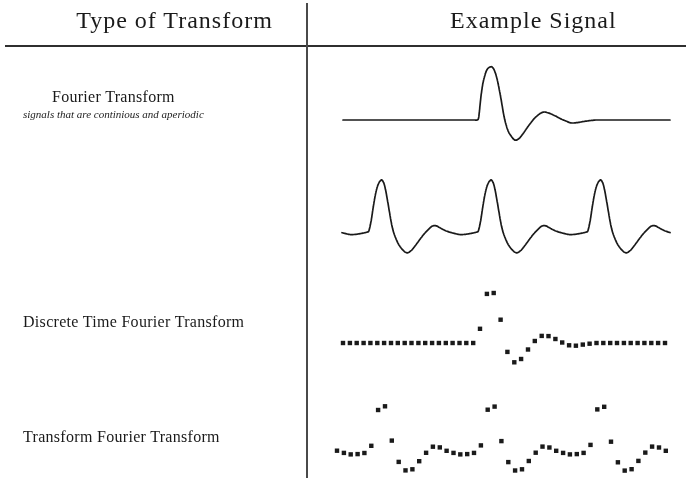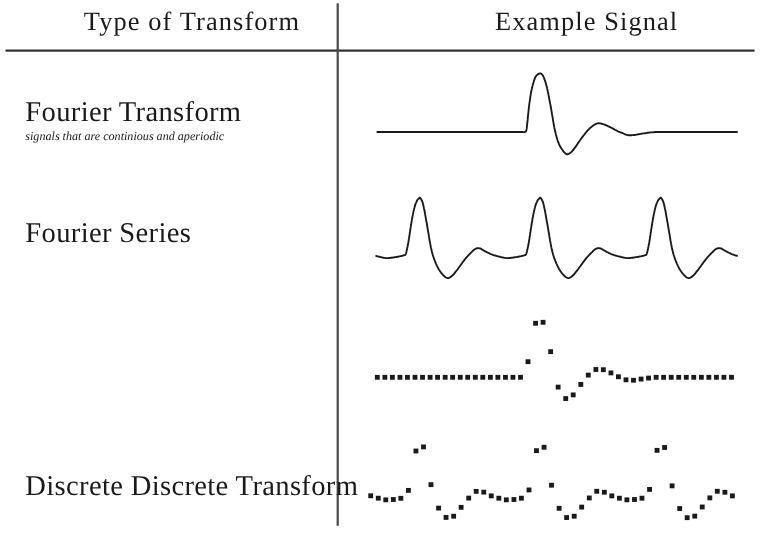--- a/index.html
+++ b/index.html
@@ -4,21 +4,21 @@
 <style>
   html,body{margin:0;padding:0;background:#fff;}
   .figure{position:relative;width:691px;height:493px;background:#ffffff;
           font-family:"Liberation Serif",serif;color:#1a1a1a;overflow:hidden;}
   .hdr{position:absolute;top:7px;font-size:24px;letter-spacing:1px;white-space:nowrap;}
   .hdr-left{left:0;width:349px;text-align:center;}
   .hdr-right{left:435px;margin-left:15px;}
   .rule-h{position:absolute;left:5px;top:45px;width:681px;height:2px;background:#2f2f2f;}
   .rule-v{position:absolute;left:306px;top:3px;width:1.5px;height:475px;background:#4a4a4a;}
   .row-label{position:absolute;left:23px;}
-  .row-title{font-size:26px;line-height:1;letter-spacing:0.3px;white-space:nowrap;}
+  .row-title{font-size:16px;line-height:1;letter-spacing:0.3px;white-space:nowrap;text-align:center;}
   .row-sub{font-size:11px;font-style:italic;line-height:1;margin-top:4px;white-space:nowrap;}
   .rl-0{top:89px;} .rl-1{top:199px;} .rl-2{top:314px;} .rl-3{top:429px;}
   svg.signals{position:absolute;left:0;top:0;}
 </style>
 </head>
 <body>
 
 <div class="figure">
 
   <div class="hdr hdr-left">Type of Transform</div>
@@ -26,28 +26,28 @@
 
   <div class="rule-h"></div>
   <div class="rule-v"></div>
 
   <div class="row-label rl-0">
     <div class="row-title">Fourier Transform</div>
     <div class="row-sub">signals that are continious and aperiodic</div>
   </div>
 
   <div class="row-label rl-1">
-    <div class="row-title">Fourier Series</div>
   </div>
 
   <div class="row-label rl-2">
+    <div class="row-title">Discrete Time Fourier Transform</div>
   </div>
 
   <div class="row-label rl-3">
-    <div class="row-title">Discrete Discrete Transform</div>
+    <div class="row-title">Transform Fourier Transform</div>
   </div>
 
   <svg class="signals" width="691" height="493" viewBox="0 0 691 493">
       <path d="M343.0 120.0L347.6 120.0L355.3 120.0L364.4 120.0L374.5 120.0L384.9 120.0L395.0 120.0L404.2 120.0L412.0 120.0L418.6 120.0L424.7 120.0L430.3 120.0L435.4 120.0L440.1 120.0L444.4 120.0L448.4 120.0L452.0 120.0L455.2 120.0L457.9 120.0L460.2 120.0L462.1 120.0L463.8 120.0L465.3 120.0L466.6 120.0L468.0 120.0L469.2 120.0L470.3 120.0L471.1 120.0L471.8 120.0L472.4 120.0L472.9 120.0L473.5 120.0L474.0 120.0L474.5 120.0L475.0 120.0L475.4 120.1L475.8 120.1L476.1 120.1L476.4 120.1L476.7 120.1L477.0 120.0L477.3 119.9L477.5 119.9L477.7 119.8L477.9 119.7L478.0 119.5L478.2 119.3L478.3 118.9L478.5 118.4L478.6 117.8L478.8 117.0L478.9 116.2L479.0 115.2L479.1 114.2L479.2 113.0L479.4 111.8L479.5 110.5L479.7 109.0L479.8 107.3L480.0 105.5L480.2 103.6L480.4 101.7L480.6 99.8L480.8 97.9L481.0 96.2L481.2 94.4L481.5 92.6L481.7 90.9L482.0 89.1L482.2 87.4L482.5 85.8L482.7 84.3L483.0 82.9L483.3 81.6L483.5 80.5L483.8 79.4L484.0 78.4L484.3 77.5L484.5 76.6L484.8 75.8L485.0 75.0L485.2 74.1L485.5 73.4L485.7 72.6L486.0 72.0L486.2 71.3L486.5 70.7L486.7 70.2L487.0 69.7L487.3 69.2L487.6 68.8L487.9 68.4L488.2 68.1L488.5 67.9L488.9 67.6L489.2 67.4L489.5 67.3L489.8 67.1L490.1 67.0L490.4 66.8L490.8 66.8L491.1 66.7L491.4 66.7L491.7 66.8L492.0 67.0L492.3 67.2L492.6 67.5L492.9 67.9L493.3 68.3L493.6 68.8L493.9 69.4L494.2 70.0L494.5 70.7L494.8 71.5L495.1 72.4L495.5 73.3L495.8 74.3L496.1 75.4L496.4 76.5L496.7 77.6L497.0 78.7L497.3 79.8L497.5 80.9L497.8 82.1L498.0 83.3L498.3 84.5L498.5 85.7L498.8 86.9L499.0 88.2L499.2 89.4L499.5 90.7L499.7 91.9L500.0 93.2L500.2 94.5L500.5 95.8L500.7 97.3L501.0 98.8L501.3 100.5L501.6 102.3L501.9 104.3L502.3 106.3L502.6 108.3L502.9 110.2L503.2 112.0L503.5 113.6L503.8 115.1L504.0 116.3L504.3 117.5L504.5 118.6L504.7 119.6L505.0 120.6L505.2 121.6L505.5 122.7L505.8 123.7L506.1 124.8L506.4 125.8L506.7 126.9L507.0 127.9L507.3 128.8L507.7 129.7L508.0 130.6L508.3 131.4L508.7 132.1L509.0 132.8L509.4 133.5L509.8 134.1L510.2 134.7L510.6 135.3L511.0 135.9L511.5 136.5L511.9 137.2L512.4 137.8L512.9 138.5L513.5 139.0L514.0 139.5L514.5 139.9L515.0 140.1L515.5 140.2L516.0 140.2L516.5 140.1L517.0 139.9L517.5 139.6L518.0 139.3L518.5 138.9L519.0 138.6L519.5 138.1L520.0 137.6L520.5 137.0L521.0 136.4L521.5 135.8L522.0 135.1L522.5 134.4L523.0 133.8L523.5 133.1L524.0 132.4L524.5 131.6L525.0 130.9L525.5 130.1L526.0 129.4L526.5 128.6L527.0 128.0L527.5 127.3L527.9 126.6L528.4 126.0L528.8 125.4L529.3 124.8L529.7 124.2L530.1 123.7L530.5 123.2L530.9 122.7L531.2 122.3L531.5 121.9L531.8 121.5L532.1 121.1L532.4 120.8L532.7 120.4L533.0 120.0L533.3 119.6L533.7 119.2L534.0 118.8L534.4 118.4L534.8 118.0L535.2 117.6L535.6 117.2L536.0 116.8L536.5 116.4L536.9 116.0L537.4 115.6L537.9 115.1L538.5 114.7L539.0 114.3L539.5 114.0L540.0 113.6L540.5 113.3L541.0 113.1L541.5 112.8L541.9 112.6L542.4 112.4L542.9 112.2L543.5 112.1L544.0 112.0L544.6 112.0L545.2 112.1L545.8 112.2L546.4 112.3L547.0 112.5L547.7 112.7L548.3 112.9L549.0 113.1L549.7 113.4L550.4 113.6L551.2 114.0L551.9 114.3L552.7 114.7L553.5 115.0L554.2 115.4L555.0 115.8L555.8 116.1L556.5 116.5L557.3 117.0L558.1 117.4L558.8 117.8L559.6 118.2L560.3 118.6L561.0 118.9L561.7 119.3L562.3 119.6L562.9 119.8L563.6 120.1L564.2 120.3L564.8 120.6L565.4 120.8L566.0 121.1L566.6 121.3L567.2 121.6L567.8 121.9L568.4 122.1L569.1 122.4L569.7 122.6L570.3 122.8L571.0 122.9L571.7 123.0L572.4 123.0L573.2 123.0L573.9 123.0L574.7 122.9L575.5 122.8L576.2 122.7L577.0 122.7L577.7 122.6L578.5 122.4L579.2 122.3L579.9 122.2L580.7 122.0L581.4 121.9L582.2 121.7L583.0 121.6L583.8 121.5L584.7 121.3L585.6 121.2L586.4 121.1L587.3 121.0L588.2 120.8L589.1 120.7L590.0 120.6L590.8 120.5L591.6 120.4L592.3 120.3L593.0 120.3L593.8 120.2L594.7 120.1L595.7 120.0L597.0 120.0L598.4 120.0L599.8 120.0L601.4 120.0L603.1 120.0L604.9 120.0L607.0 120.0L609.4 120.0L612.0 120.0L615.0 120.0L618.3 120.0L621.9 120.0L625.8 120.0L629.7 120.0L633.8 120.0L637.9 120.0L642.0 120.0L646.4 120.0L651.2 120.0L656.3 120.0L661.4 120.0L666.2 120.0L670.0 120.0" fill="none" stroke="#1a1a1a" stroke-width="1.7" stroke-linejoin="round" stroke-linecap="round"></path>
       <path d="M342.0 232.7L342.4 232.8L343.0 233.0L343.6 233.1L344.3 233.3L344.9 233.4L345.5 233.6L346.1 233.7L346.8 233.9L347.4 234.0L348.0 234.2L348.6 234.3L349.3 234.4L349.9 234.5L350.5 234.6L351.1 234.6L351.8 234.6L352.4 234.6L353.0 234.6L353.6 234.5L354.3 234.5L354.9 234.4L355.5 234.3L356.1 234.3L356.8 234.2L357.4 234.1L358.1 234.0L358.7 233.9L359.3 233.8L359.9 233.7L360.5 233.6L361.1 233.5L361.6 233.4L362.1 233.3L362.6 233.2L363.1 233.1L363.6 233.0L364.1 232.9L364.5 232.8L364.9 232.7L365.4 232.6L365.8 232.5L366.2 232.4L366.5 232.3L366.9 232.2L367.2 232.1L367.5 232.0L367.8 231.9L368.0 231.8L368.2 231.8L368.3 231.7L368.5 231.6L368.6 231.4L368.8 231.0L369.0 230.4L369.2 229.7L369.5 228.8L369.7 227.8L370.0 226.7L370.2 225.5L370.5 224.3L370.7 223.0L371.0 221.6L371.3 220.2L371.5 218.6L371.8 217.0L372.0 215.3L372.3 213.6L372.5 211.9L372.8 210.2L373.0 208.6L373.3 207.0L373.5 205.5L373.8 203.9L374.0 202.4L374.3 200.9L374.5 199.4L374.8 198.0L375.0 196.6L375.3 195.4L375.5 194.1L375.8 192.9L376.0 191.8L376.3 190.7L376.5 189.7L376.8 188.7L377.0 187.8L377.3 187.0L377.5 186.2L377.8 185.4L378.0 184.8L378.3 184.1L378.5 183.6L378.8 183.1L379.0 182.6L379.2 182.2L379.4 181.9L379.6 181.6L379.8 181.4L380.0 181.2L380.1 181.1L380.3 180.9L380.5 180.8L380.7 180.6L380.9 180.4L381.0 180.1L381.2 180.0L381.4 179.8L381.6 179.8L381.8 179.8L382.0 180.0L382.3 180.3L382.6 180.7L382.9 181.2L383.2 181.8L383.5 182.5L383.9 183.2L384.2 184.2L384.5 185.2L384.8 186.4L385.1 187.8L385.4 189.3L385.8 190.9L386.1 192.5L386.4 194.2L386.7 196.0L387.0 197.7L387.3 199.4L387.6 201.2L388.0 203.1L388.3 205.0L388.6 206.9L388.9 208.8L389.2 210.6L389.5 212.2L389.8 213.8L390.0 215.4L390.3 216.9L390.5 218.4L390.8 219.8L391.0 221.1L391.3 222.4L391.5 223.7L391.7 224.9L392.0 226.0L392.2 227.1L392.5 228.1L392.7 229.1L393.0 230.1L393.2 231.1L393.5 232.0L393.8 232.9L394.1 233.8L394.4 234.7L394.7 235.5L395.0 236.3L395.3 237.1L395.7 238.0L396.0 238.8L396.3 239.6L396.7 240.4L397.0 241.2L397.4 242.0L397.8 242.8L398.2 243.5L398.6 244.3L399.0 245.0L399.5 245.7L399.9 246.4L400.4 247.1L400.9 247.8L401.5 248.5L402.0 249.1L402.5 249.7L403.0 250.2L403.5 250.7L404.0 251.1L404.5 251.6L405.0 252.0L405.5 252.3L406.0 252.5L406.5 252.7L407.0 252.8L407.5 252.8L408.0 252.7L408.5 252.5L409.0 252.2L409.5 251.9L410.0 251.5L410.5 251.1L411.0 250.7L411.5 250.3L412.0 249.8L412.5 249.2L412.9 248.7L413.4 248.1L413.9 247.4L414.5 246.7L415.0 246.0L415.6 245.3L416.2 244.5L416.8 243.6L417.5 242.7L418.2 241.8L418.8 240.9L419.4 240.1L420.0 239.3L420.5 238.5L421.1 237.8L421.6 237.2L422.1 236.5L422.5 235.9L423.0 235.3L423.5 234.7L424.0 234.1L424.5 233.5L425.0 233.0L425.5 232.4L426.0 231.9L426.5 231.4L427.0 230.9L427.5 230.4L428.0 229.9L428.5 229.4L429.0 228.9L429.5 228.4L430.0 227.9L430.5 227.4L431.0 227.0L431.5 226.6L432.0 226.3L432.5 226.0L433.0 225.9L433.5 225.7L434.0 225.7L434.5 225.6L435.0 225.6L435.5 225.7L436.0 225.8L436.5 225.9L437.0 226.1L437.5 226.3L437.9 226.6L438.4 226.9L438.9 227.2L439.5 227.5L440.0 227.8L440.6 228.1L441.2 228.5L441.8 228.8L442.4 229.2L443.1 229.5L443.7 229.8L444.4 230.1L445.0 230.4L445.6 230.7L446.3 231.0L446.9 231.2L447.5 231.4L448.1 231.6L448.8 231.9L449.4 232.1L450.0 232.3L450.6 232.4L451.3 232.6L451.9 232.8L452.5 233.0L453.1 233.1L453.8 233.3L454.4 233.4L455.0 233.6L455.6 233.7L456.3 233.9L456.9 234.0L457.5 234.2L458.1 234.3L458.8 234.4L459.4 234.5L460.0 234.6L460.6 234.6L461.3 234.6L461.9 234.6L462.5 234.6L463.1 234.5L463.8 234.5L464.4 234.4L465.0 234.3L465.6 234.3L466.3 234.2L466.9 234.1L467.6 234.0L468.2 233.9L468.8 233.8L469.4 233.7L470.0 233.6L470.6 233.5L471.1 233.4L471.6 233.3L472.1 233.2L472.6 233.1L473.1 233.0L473.6 232.9L474.0 232.8L474.4 232.7L474.9 232.6L475.3 232.5L475.7 232.4L476.0 232.3L476.4 232.2L476.7 232.1L477.0 232.0L477.3 231.9L477.5 231.8L477.7 231.8L477.8 231.7L478.0 231.6L478.1 231.4L478.3 231.0L478.5 230.4L478.7 229.7L479.0 228.8L479.2 227.8L479.5 226.7L479.7 225.5L480.0 224.3L480.2 223.0L480.5 221.6L480.8 220.2L481.0 218.6L481.3 217.0L481.5 215.3L481.8 213.6L482.0 211.9L482.3 210.2L482.5 208.6L482.8 207.0L483.0 205.5L483.3 203.9L483.5 202.4L483.8 200.9L484.0 199.4L484.3 198.0L484.5 196.6L484.8 195.4L485.0 194.1L485.3 192.9L485.5 191.8L485.8 190.7L486.0 189.7L486.3 188.7L486.5 187.8L486.8 187.0L487.0 186.2L487.3 185.4L487.5 184.8L487.8 184.1L488.0 183.6L488.3 183.1L488.5 182.6L488.7 182.2L488.9 181.9L489.1 181.6L489.3 181.4L489.5 181.2L489.6 181.1L489.8 180.9L490.0 180.8L490.2 180.6L490.4 180.4L490.5 180.1L490.7 180.0L490.9 179.8L491.1 179.8L491.3 179.8L491.5 180.0L491.8 180.3L492.1 180.7L492.4 181.2L492.7 181.8L493.0 182.5L493.4 183.2L493.7 184.2L494.0 185.2L494.3 186.4L494.6 187.8L494.9 189.3L495.3 190.9L495.6 192.5L495.9 194.2L496.2 196.0L496.5 197.7L496.8 199.4L497.1 201.2L497.5 203.1L497.8 205.0L498.1 206.9L498.4 208.8L498.7 210.6L499.0 212.2L499.3 213.8L499.5 215.4L499.8 216.9L500.0 218.4L500.3 219.8L500.5 221.1L500.8 222.4L501.0 223.7L501.2 224.9L501.5 226.0L501.7 227.1L502.0 228.1L502.2 229.1L502.5 230.1L502.7 231.1L503.0 232.0L503.3 232.9L503.6 233.8L503.9 234.7L504.2 235.5L504.5 236.3L504.8 237.1L505.2 238.0L505.5 238.8L505.8 239.6L506.2 240.4L506.5 241.2L506.9 242.0L507.3 242.8L507.7 243.5L508.1 244.3L508.5 245.0L509.0 245.7L509.4 246.4L509.9 247.1L510.4 247.8L511.0 248.5L511.5 249.1L512.0 249.7L512.5 250.2L513.0 250.7L513.5 251.1L514.0 251.6L514.5 252.0L515.0 252.3L515.5 252.5L516.0 252.7L516.5 252.8L517.0 252.8L517.5 252.7L518.0 252.5L518.5 252.2L519.0 251.9L519.5 251.5L520.0 251.1L520.5 250.7L521.0 250.3L521.5 249.8L522.0 249.2L522.4 248.7L522.9 248.1L523.4 247.4L524.0 246.7L524.5 246.0L525.1 245.3L525.7 244.5L526.3 243.6L527.0 242.7L527.7 241.8L528.3 240.9L528.9 240.1L529.5 239.3L530.0 238.5L530.6 237.8L531.1 237.2L531.6 236.5L532.0 235.9L532.5 235.3L533.0 234.7L533.5 234.1L534.0 233.5L534.5 233.0L535.0 232.4L535.5 231.9L536.0 231.4L536.5 230.9L537.0 230.4L537.5 229.9L538.0 229.4L538.5 228.9L539.0 228.4L539.5 227.9L540.0 227.4L540.5 227.0L541.0 226.6L541.5 226.3L542.0 226.0L542.5 225.9L543.0 225.7L543.5 225.7L544.0 225.6L544.5 225.6L545.0 225.7L545.5 225.8L546.0 225.9L546.5 226.1L547.0 226.3L547.4 226.6L547.9 226.9L548.4 227.2L549.0 227.5L549.5 227.8L550.1 228.1L550.7 228.5L551.3 228.8L551.9 229.2L552.6 229.5L553.2 229.8L553.9 230.1L554.5 230.4L555.1 230.7L555.8 231.0L556.4 231.2L557.0 231.4L557.6 231.6L558.3 231.9L558.9 232.1L559.5 232.3L560.1 232.4L560.8 232.6L561.4 232.8L562.0 233.0L562.6 233.1L563.3 233.3L563.9 233.4L564.5 233.6L565.1 233.7L565.8 233.9L566.4 234.0L567.0 234.2L567.6 234.3L568.3 234.4L568.9 234.5L569.5 234.6L570.1 234.6L570.8 234.6L571.4 234.6L572.0 234.6L572.6 234.5L573.3 234.5L573.9 234.4L574.5 234.3L575.1 234.3L575.8 234.2L576.4 234.1L577.1 234.0L577.7 233.9L578.3 233.8L578.9 233.7L579.5 233.6L580.1 233.5L580.6 233.4L581.1 233.3L581.6 233.2L582.1 233.1L582.6 233.0L583.1 232.9L583.5 232.8L583.9 232.7L584.4 232.6L584.8 232.5L585.2 232.4L585.5 232.3L585.9 232.2L586.2 232.1L586.5 232.0L586.8 231.9L587.0 231.8L587.2 231.8L587.3 231.7L587.5 231.6L587.6 231.4L587.8 231.0L588.0 230.4L588.2 229.7L588.5 228.8L588.7 227.8L589.0 226.7L589.2 225.5L589.5 224.3L589.7 223.0L590.0 221.6L590.3 220.2L590.5 218.6L590.8 217.0L591.0 215.3L591.3 213.6L591.5 211.9L591.8 210.2L592.0 208.6L592.3 207.0L592.5 205.5L592.8 203.9L593.0 202.4L593.3 200.9L593.5 199.4L593.8 198.0L594.0 196.6L594.3 195.4L594.5 194.1L594.8 192.9L595.0 191.8L595.3 190.7L595.5 189.7L595.8 188.7L596.0 187.8L596.3 187.0L596.5 186.2L596.8 185.4L597.0 184.8L597.3 184.1L597.5 183.6L597.8 183.1L598.0 182.6L598.2 182.2L598.4 181.9L598.6 181.6L598.8 181.4L599.0 181.2L599.1 181.1L599.3 180.9L599.5 180.8L599.7 180.6L599.9 180.4L600.0 180.1L600.2 180.0L600.4 179.8L600.6 179.8L600.8 179.8L601.0 180.0L601.3 180.3L601.6 180.7L601.9 181.2L602.2 181.8L602.5 182.5L602.9 183.2L603.2 184.2L603.5 185.2L603.8 186.4L604.1 187.8L604.4 189.3L604.8 190.9L605.1 192.5L605.4 194.2L605.7 196.0L606.0 197.7L606.3 199.4L606.6 201.2L607.0 203.1L607.3 205.0L607.6 206.9L607.9 208.8L608.2 210.6L608.5 212.2L608.8 213.8L609.0 215.4L609.3 216.9L609.5 218.4L609.8 219.8L610.0 221.1L610.3 222.4L610.5 223.7L610.7 224.9L611.0 226.0L611.2 227.1L611.5 228.1L611.7 229.1L612.0 230.1L612.2 231.1L612.5 232.0L612.8 232.9L613.1 233.8L613.4 234.7L613.7 235.5L614.0 236.3L614.3 237.1L614.7 238.0L615.0 238.8L615.3 239.6L615.7 240.4L616.0 241.2L616.4 242.0L616.8 242.8L617.2 243.5L617.6 244.3L618.0 245.0L618.5 245.7L618.9 246.4L619.4 247.1L619.9 247.8L620.5 248.5L621.0 249.1L621.5 249.7L622.0 250.2L622.5 250.7L623.0 251.1L623.5 251.6L624.0 252.0L624.5 252.3L625.0 252.5L625.5 252.7L626.0 252.8L626.5 252.8L627.0 252.7L627.5 252.5L628.0 252.2L628.5 251.9L629.0 251.5L629.5 251.1L630.0 250.7L630.5 250.3L631.0 249.8L631.5 249.2L631.9 248.7L632.4 248.1L632.9 247.4L633.5 246.7L634.0 246.0L634.6 245.3L635.2 244.5L635.8 243.6L636.5 242.7L637.2 241.8L637.8 240.9L638.4 240.1L639.0 239.3L639.5 238.5L640.1 237.8L640.6 237.2L641.1 236.5L641.5 235.9L642.0 235.3L642.5 234.7L643.0 234.1L643.5 233.5L644.0 233.0L644.5 232.4L645.0 231.9L645.5 231.4L646.0 230.9L646.5 230.4L647.0 229.9L647.5 229.4L648.0 228.9L648.5 228.4L649.0 227.9L649.5 227.4L650.0 227.0L650.5 226.6L651.0 226.3L651.5 226.0L652.0 225.9L652.5 225.7L653.0 225.7L653.5 225.6L654.0 225.6L654.5 225.7L655.0 225.8L655.5 225.9L656.0 226.1L656.5 226.3L656.9 226.6L657.4 226.9L657.9 227.2L658.5 227.5L659.0 227.8L659.6 228.1L660.2 228.5L660.8 228.8L661.4 229.2L662.1 229.5L662.7 229.8L663.4 230.1L664.0 230.4L664.6 230.7L665.3 231.0L665.9 231.2L666.5 231.4L667.1 231.6L667.8 231.9L668.4 232.1L669.0 232.3L669.6 232.4L670.0 232.6" fill="none" stroke="#1a1a1a" stroke-width="1.7" stroke-linejoin="round" stroke-linecap="round"></path>
       <rect x="340.8" y="340.8" width="4.4" height="4.4" fill="#1a1a1a"></rect>
       <rect x="347.7" y="340.8" width="4.4" height="4.4" fill="#1a1a1a"></rect>
       <rect x="354.5" y="340.8" width="4.4" height="4.4" fill="#1a1a1a"></rect>
       <rect x="361.4" y="340.8" width="4.4" height="4.4" fill="#1a1a1a"></rect>
       <rect x="368.2" y="340.8" width="4.4" height="4.4" fill="#1a1a1a"></rect>

